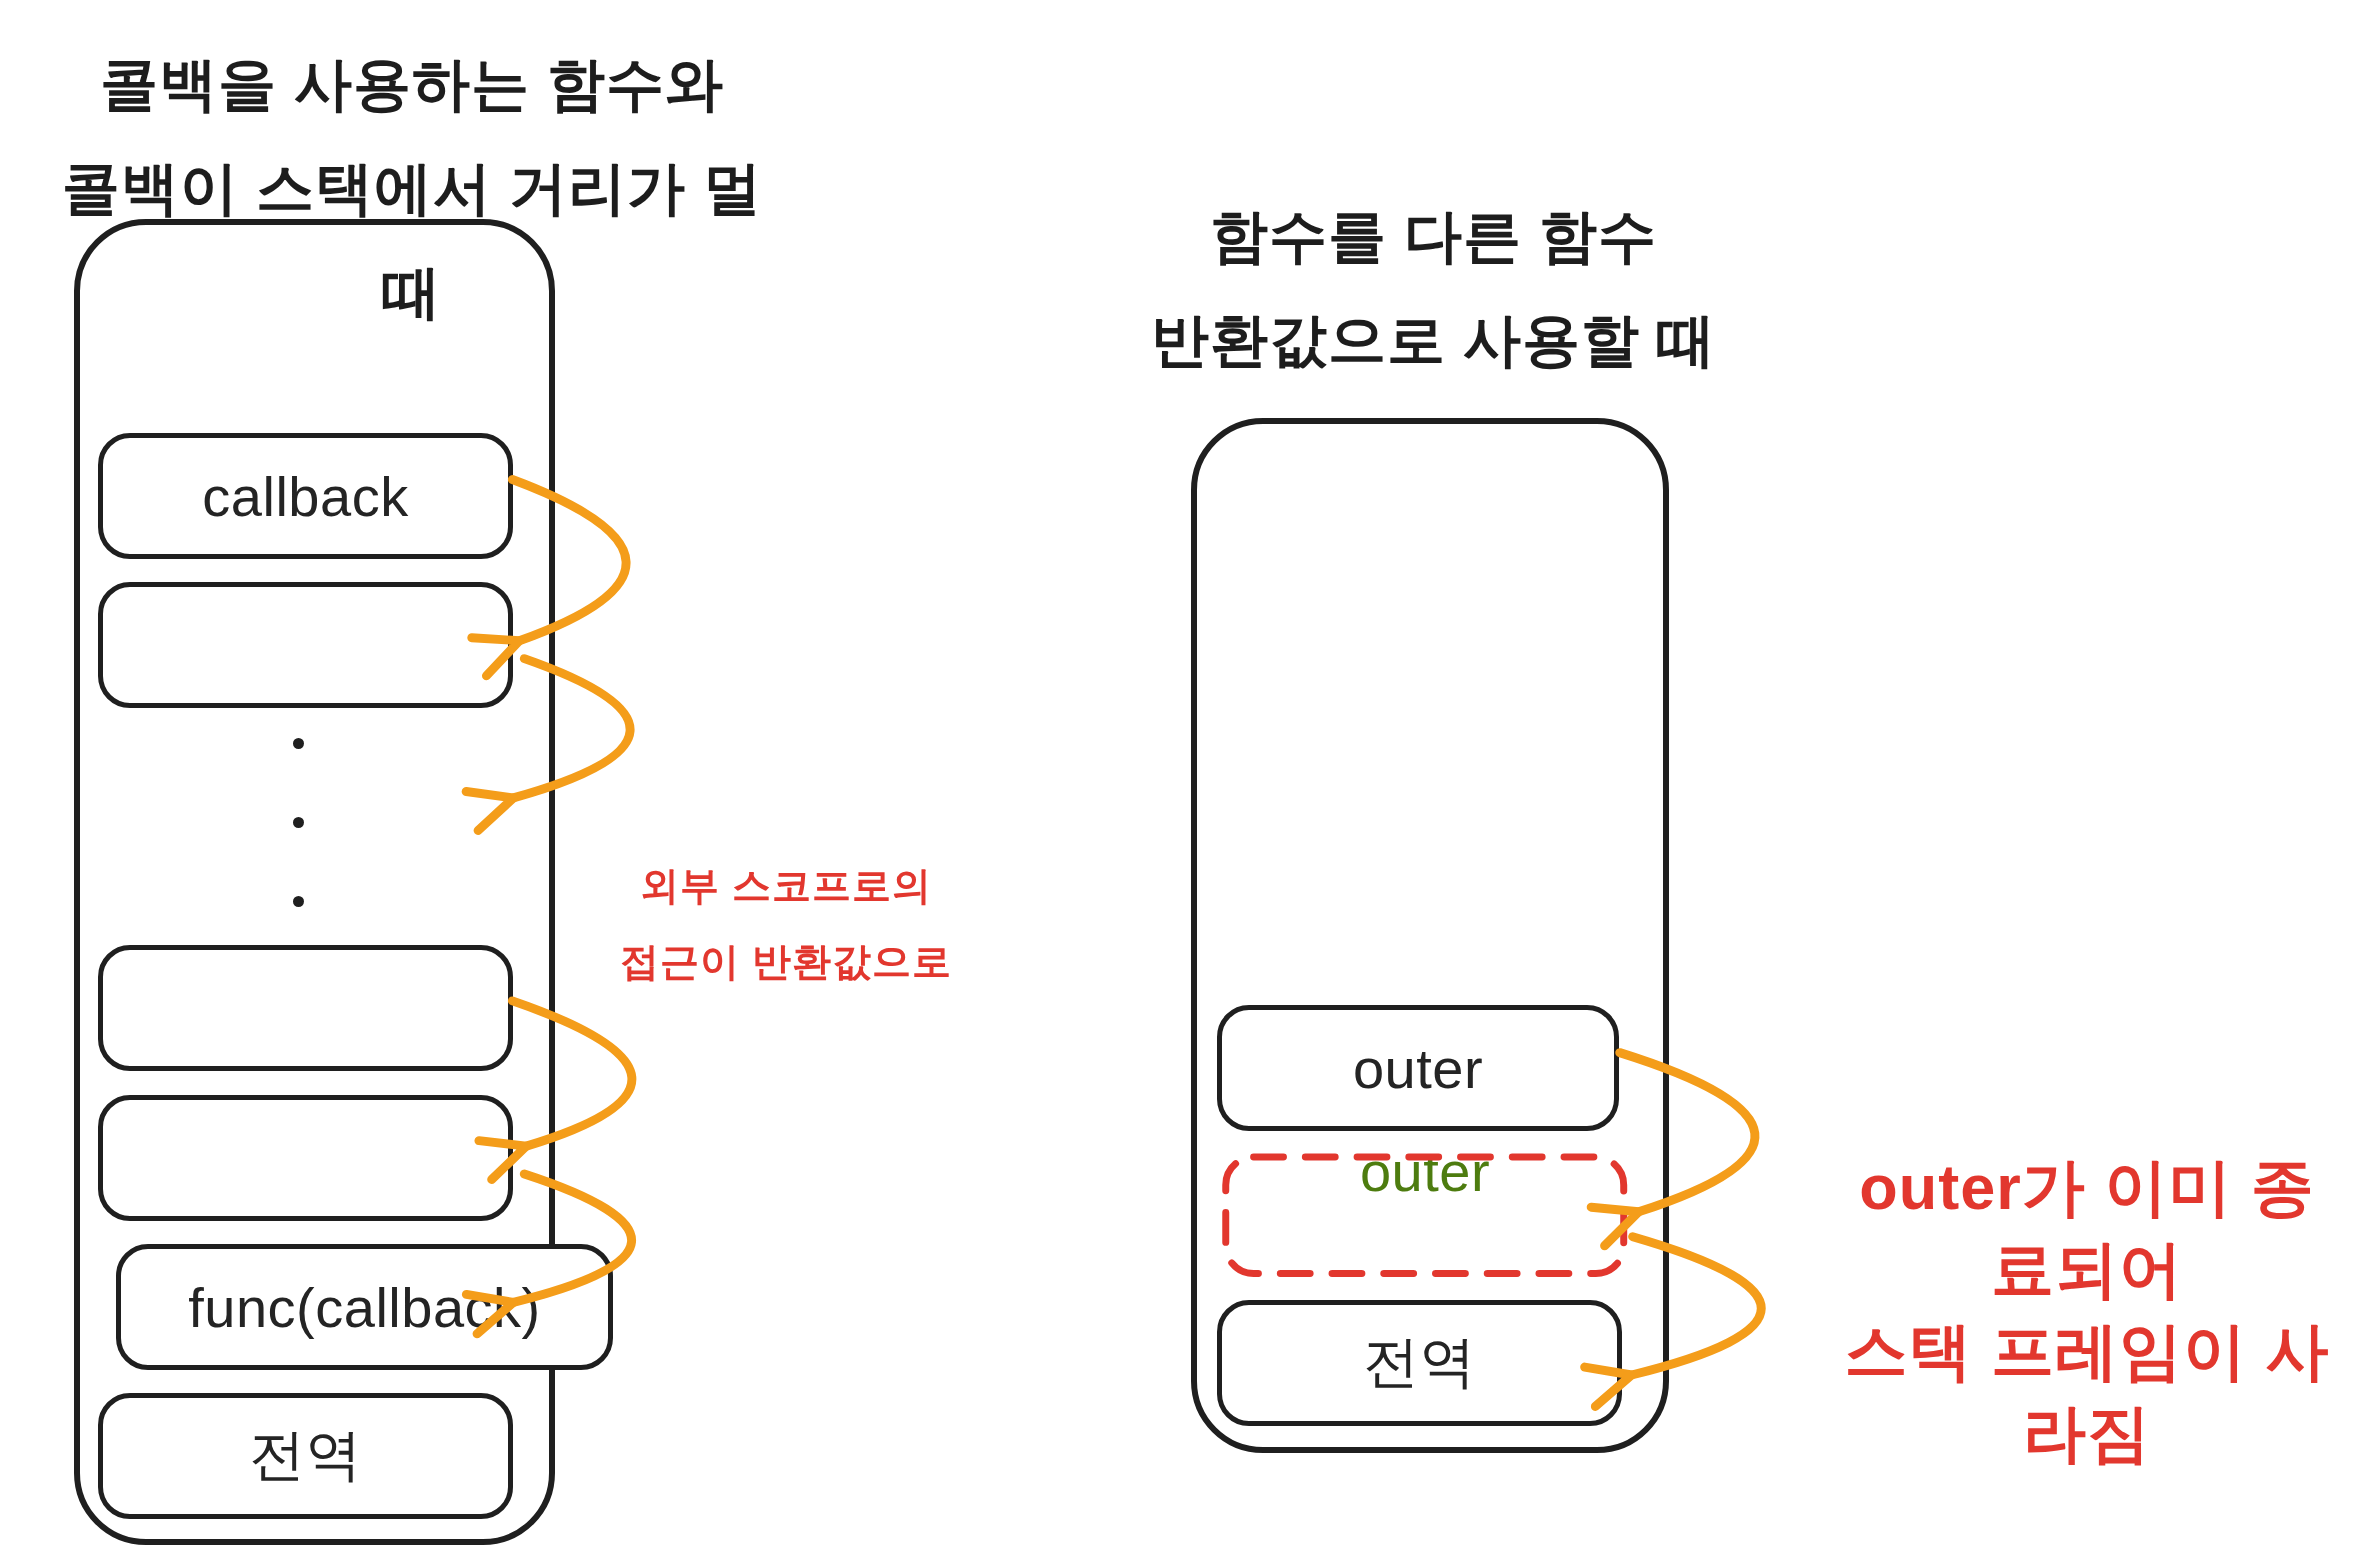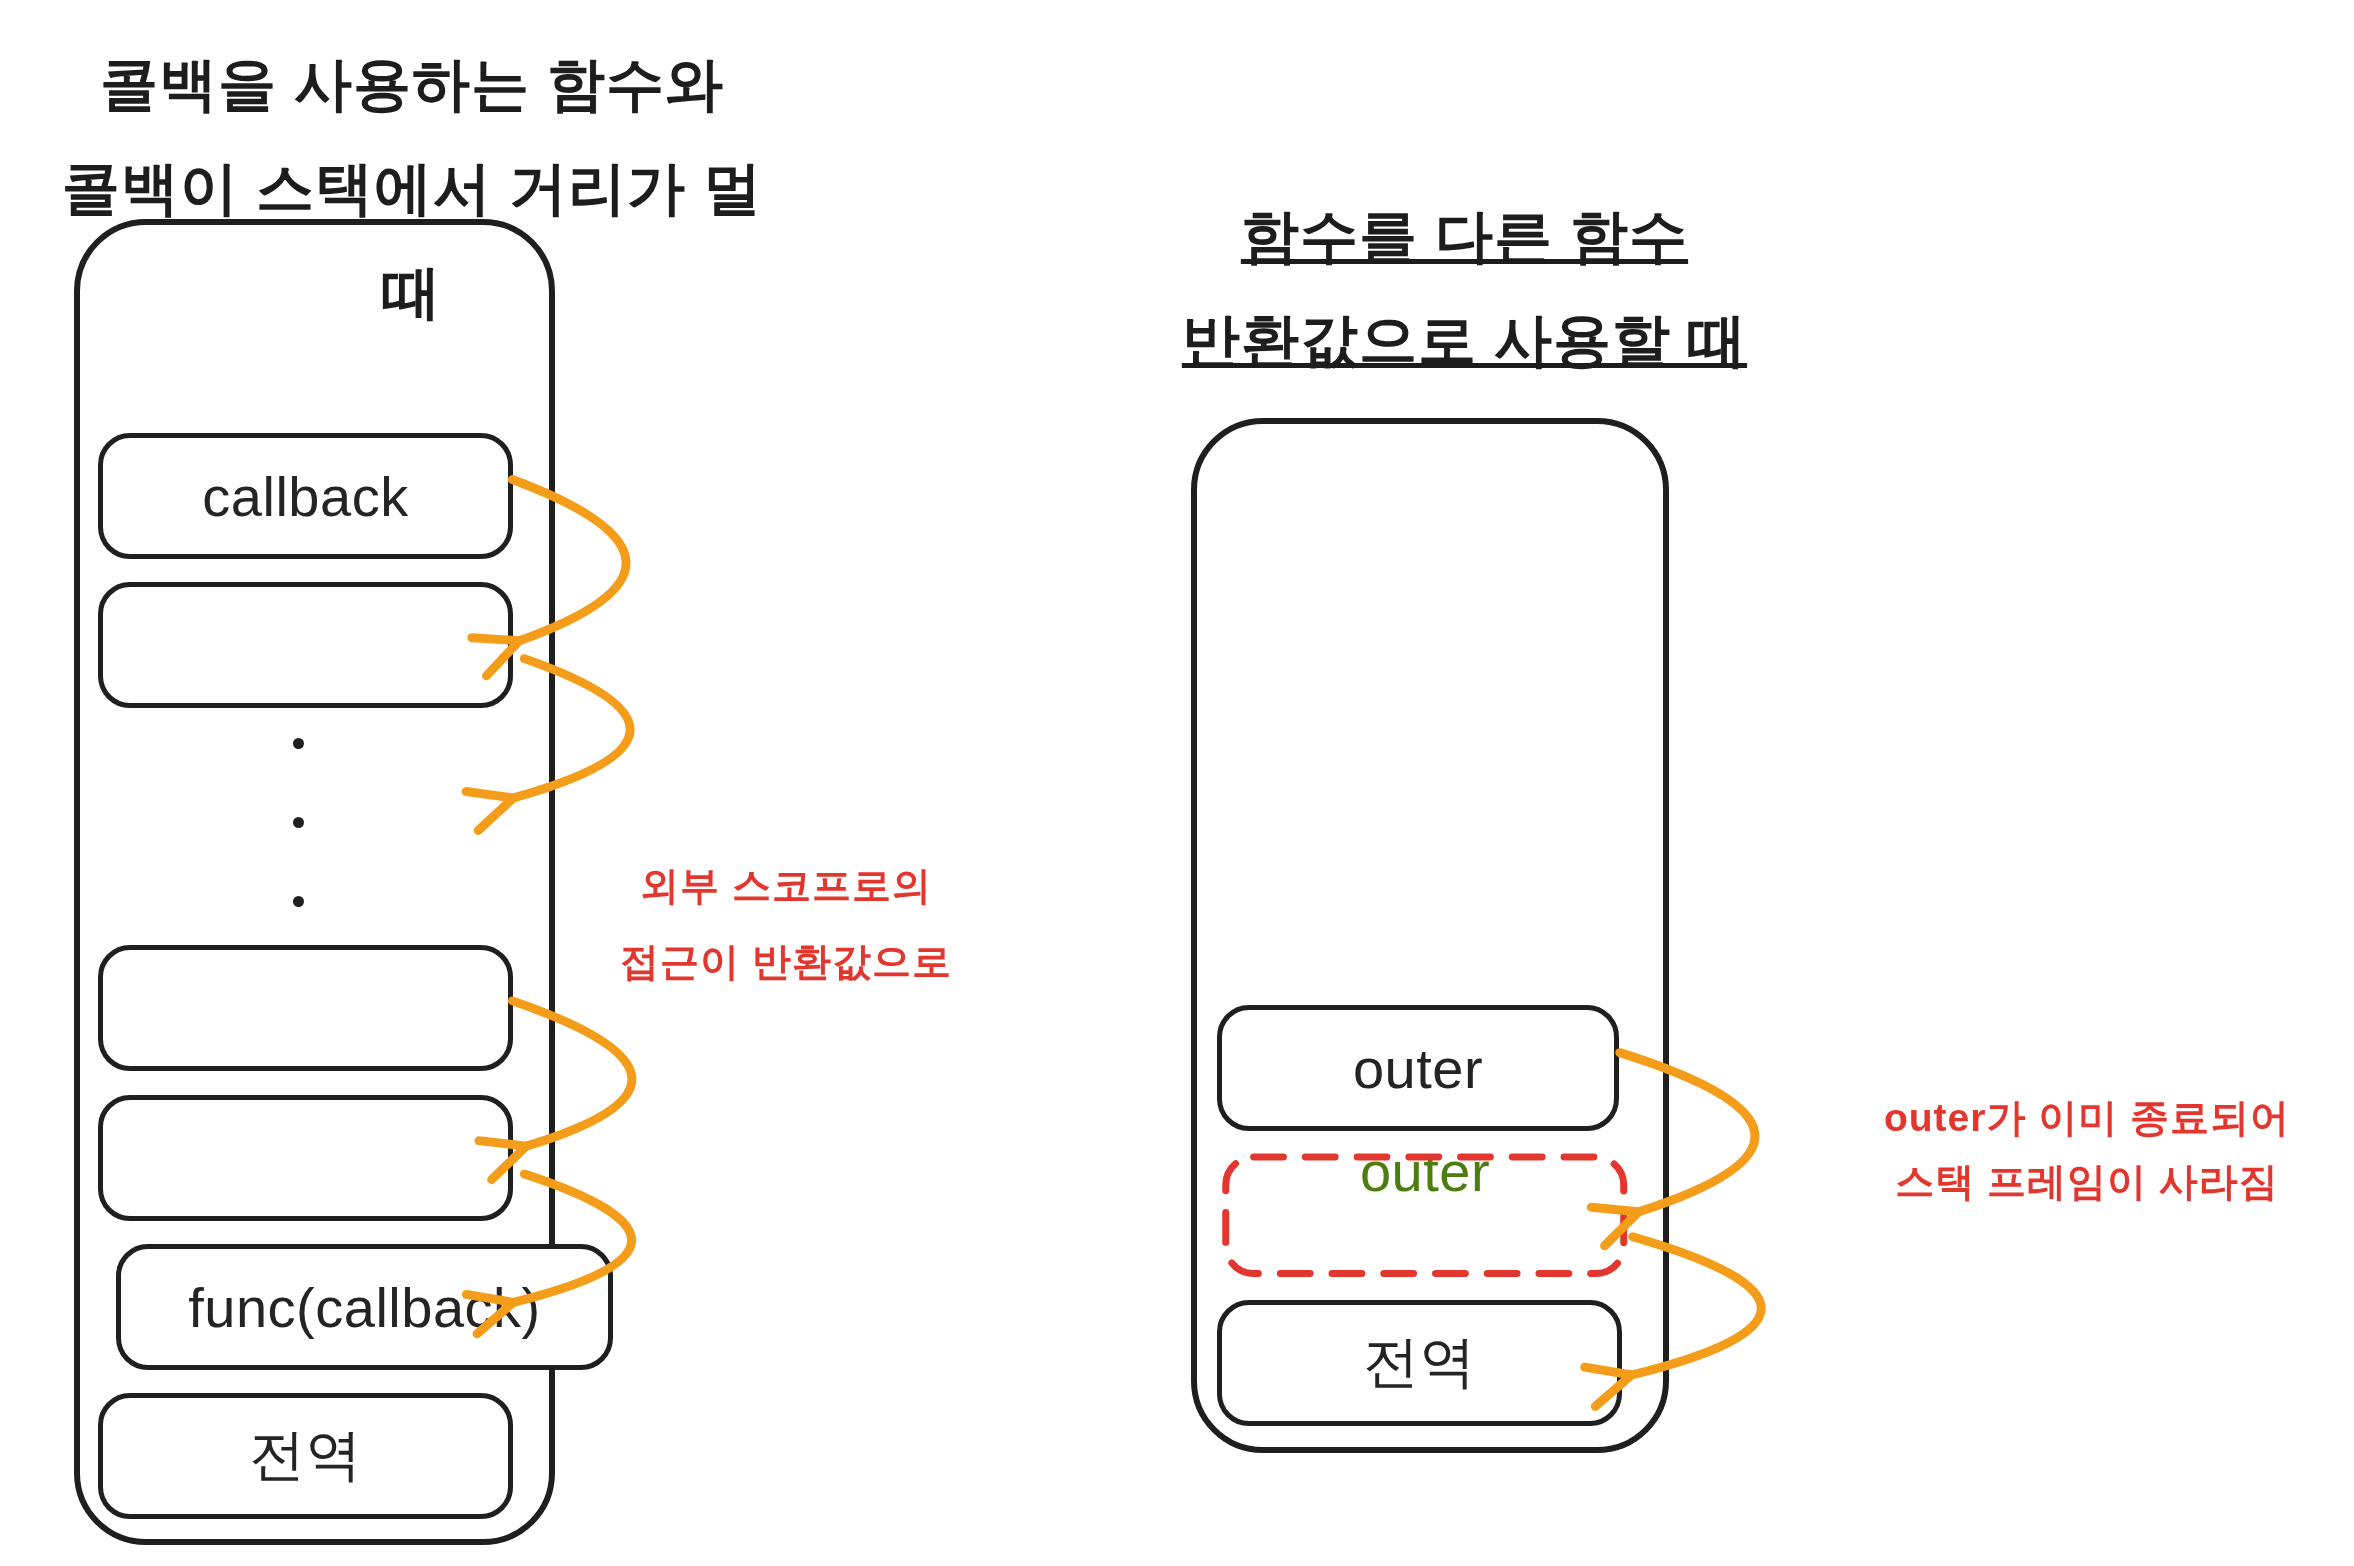--- a/index.html
+++ b/index.html
@@ -17,21 +17,21 @@
   .title {
     position: absolute;
     text-align: center;
     font-size: 58px;
     font-weight: 700;
     color: #1d1d1d;
     line-height: 104px;
     letter-spacing: 1px;
   }
   .title--left { left: 0px;    top: 32px;  width: 796px; padding-left: 28px; }
-  .title--right{ left: 1166px; top: 184px; width: 597px; text-decoration: underline; }
+  .title--right{ left: 1135px; top: 184px; width: 597px; }
 
   .stack-container {
     position: absolute;
     border: 6px solid #1f1f1f;
     border-radius: 72px;
     background: transparent;
   }
   .stack-container--left  { left: 74px;   top: 219px; width: 481px; height: 1326px; }
   .stack-container--right { left: 1191px; top: 418px; width: 478px; height: 1035px; }
 
@@ -81,21 +81,21 @@
   }
 
   .annotation {
     position: absolute;
     text-align: center;
     font-weight: 700;
     color: #e2372e;
     letter-spacing: 1px;
   }
   .annotation--left  { left: 537px;  top: 848px;  width: 498px; font-size: 39px; line-height: 76px; }
-  .annotation--right { left: 1836px; top: 1086px; width: 502px; font-size: 39px; line-height: 64px; }
+  .annotation--right { left: 1836px; top: 1146px; width: 502px; font-size: 63px; line-height: 82px; }
 
   .arrow-layer {
     position: absolute;
     left: 0; top: 0;
     width: 2354px; height: 1566px;
     pointer-events: none;
   }
 </style>
 </head>
 <body>

